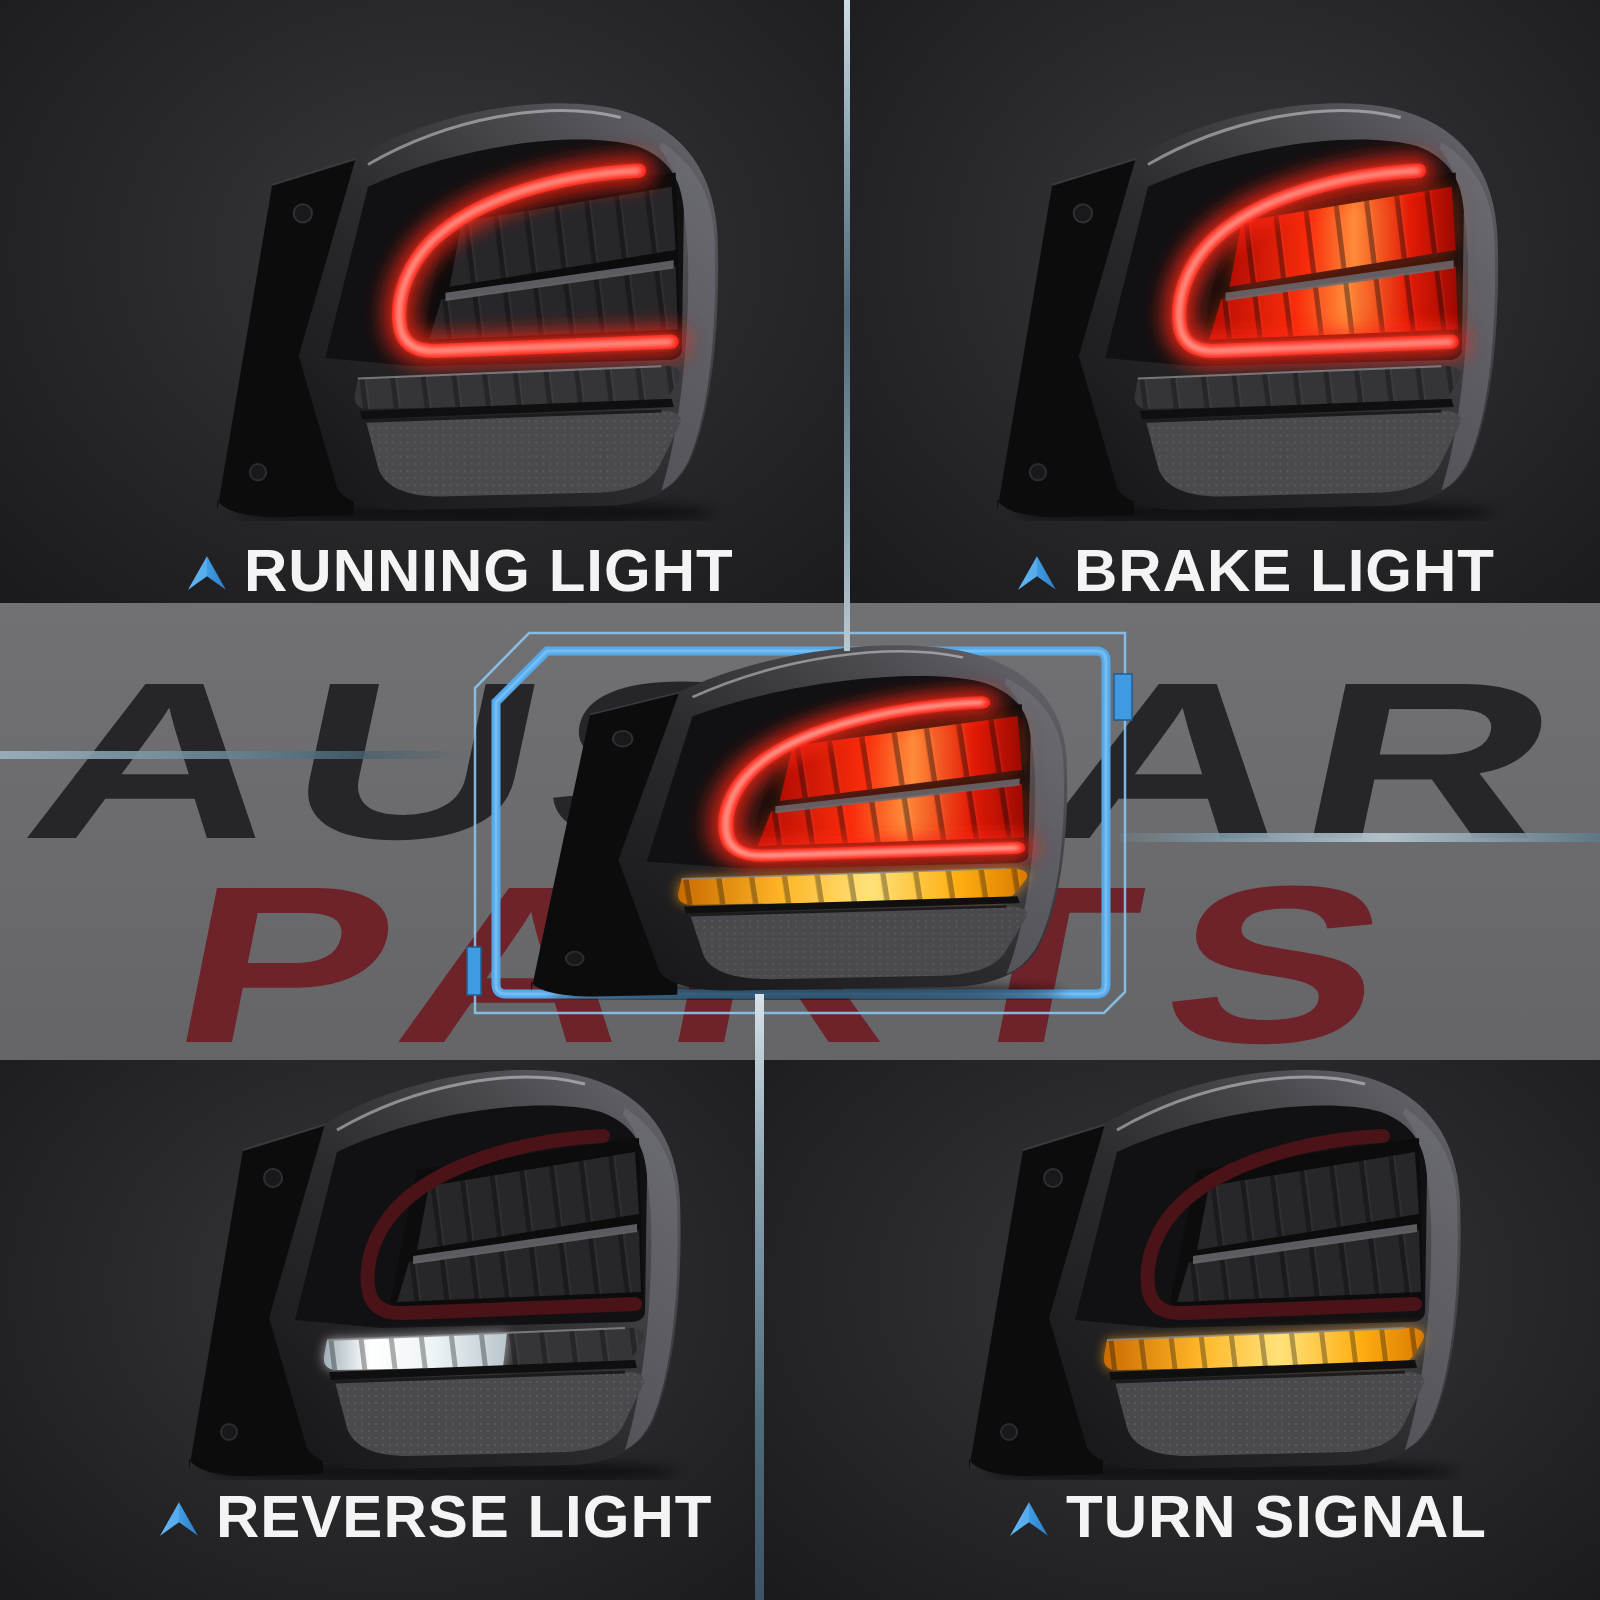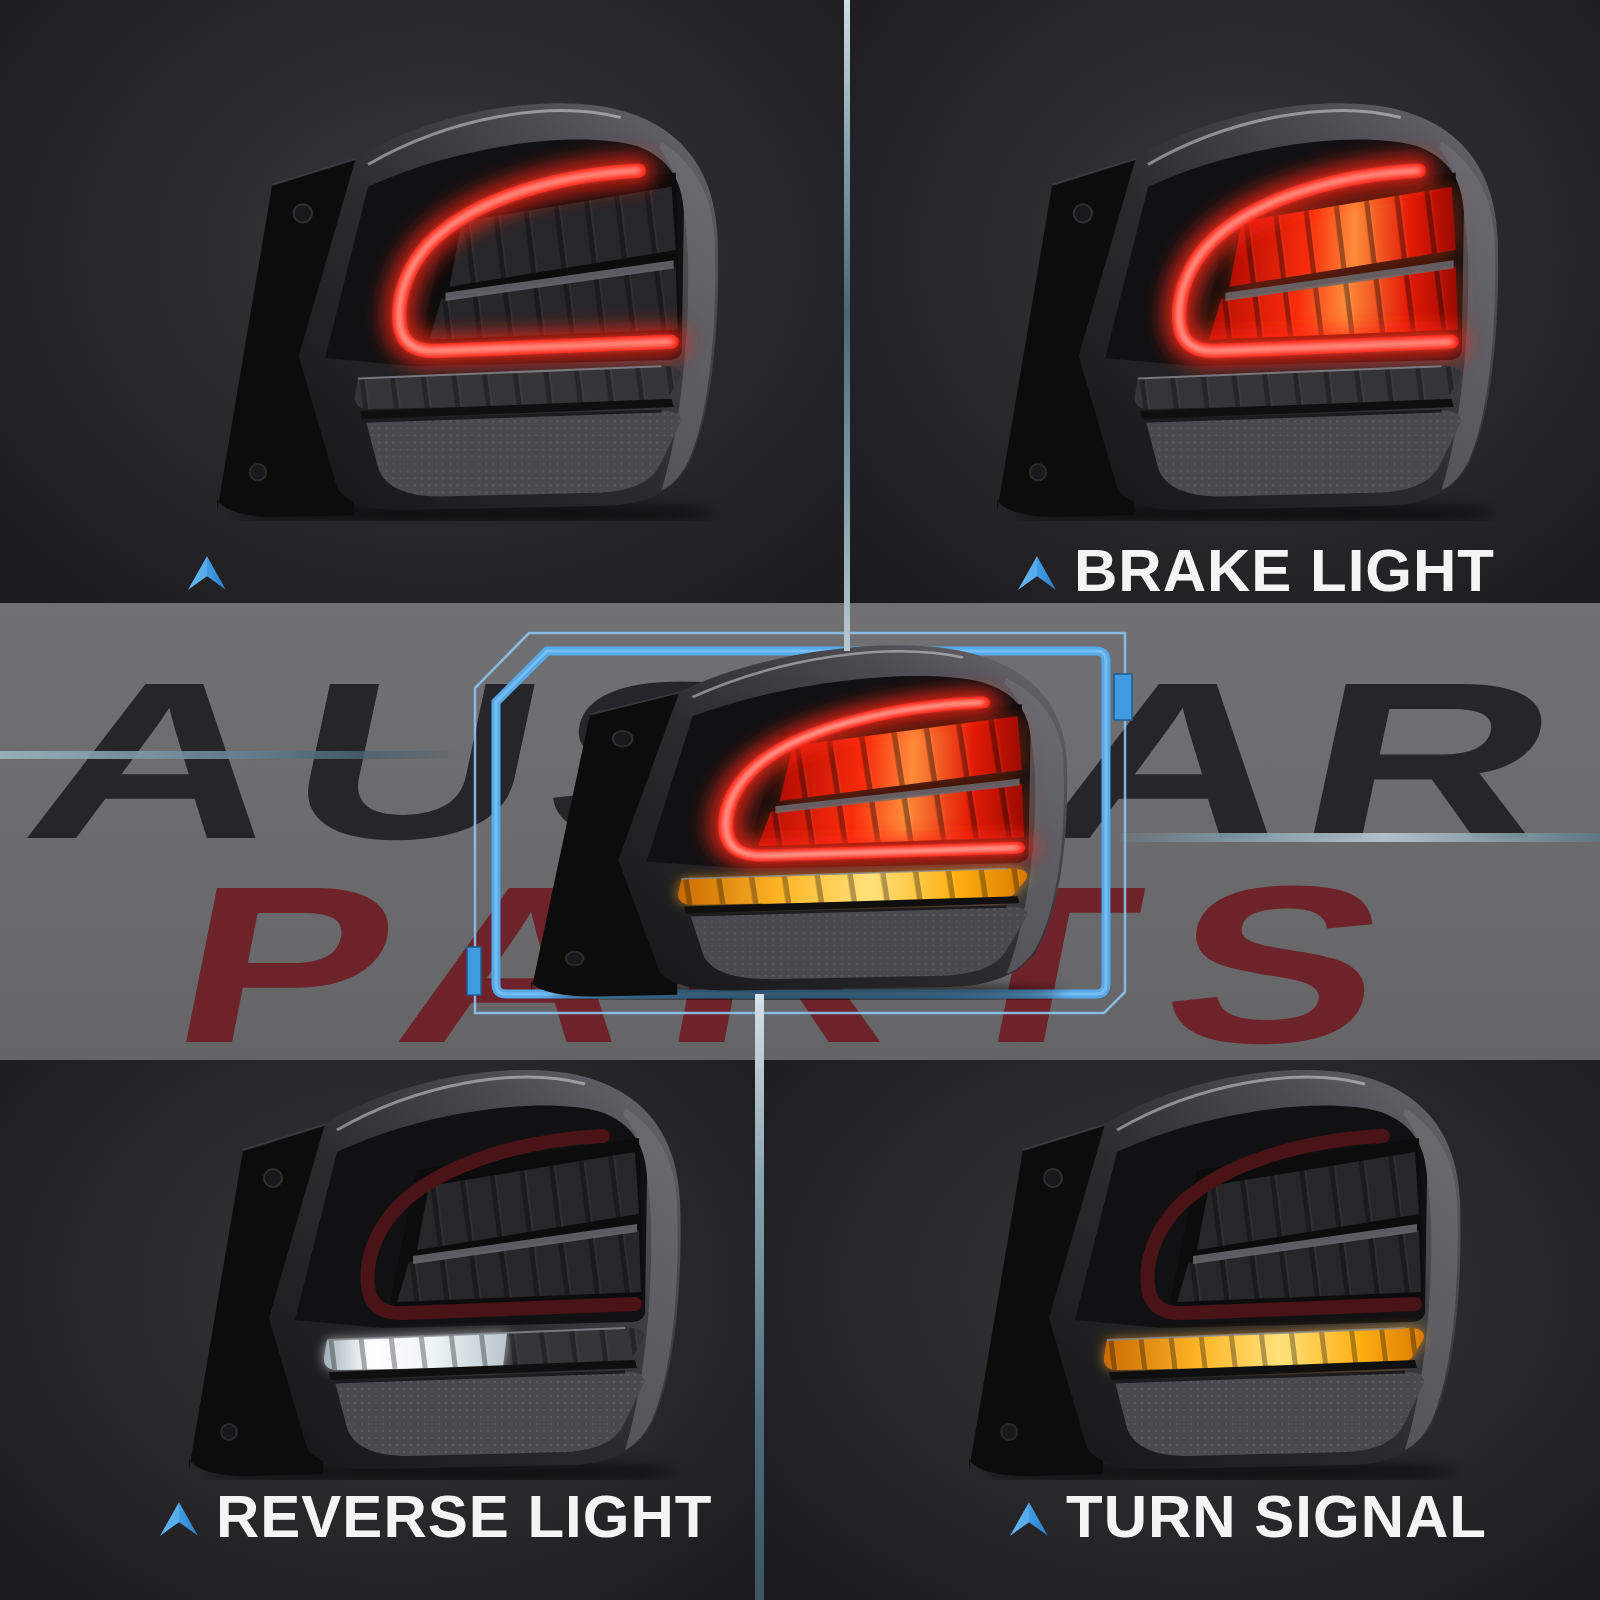--- a/index.html
+++ b/index.html
@@ -212,20 +212,21 @@
     <use href="#tl-sym" xlink:href="#tl-sym"></use>
   </svg>
   <svg class="tl st-turn" style="left:952px;top:1050px" width="540" height="430" viewBox="0 0 530 430">
     <use href="#tl-sym" xlink:href="#tl-sym"></use>
   </svg>
 
   <div class="caption cap-run">
     <svg width="42" height="42" viewBox="0 0 40 40">
       <use href="#chev-sym" xlink:href="#chev-sym"></use>
       </svg>
+    <span class="txt">RUNNING LIGHT</span>
   </div>
   <div class="caption cap-brake">
     <svg width="42" height="42" viewBox="0 0 40 40">
       <use href="#chev-sym" xlink:href="#chev-sym"></use>
       </svg>
     <span class="txt">BRAKE LIGHT</span>
   </div>
   <div class="caption cap-turn">
     <svg width="42" height="42" viewBox="0 0 40 40">
       <use href="#chev-sym" xlink:href="#chev-sym"></use>

